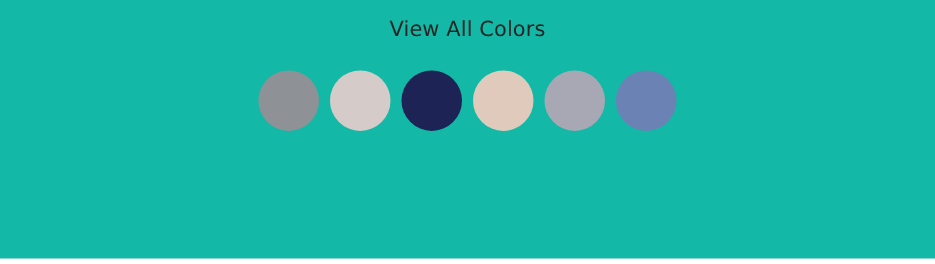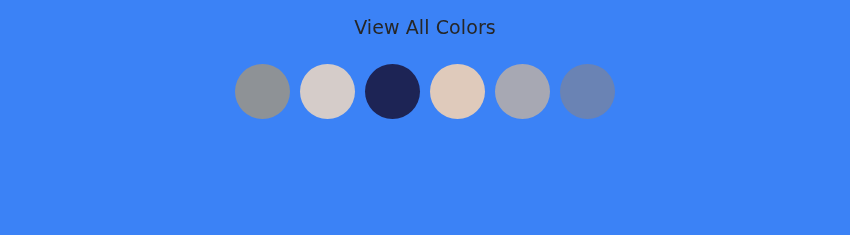--- a/index.html
+++ b/index.html
@@ -48,21 +48,21 @@
     width: 55px;
     height: 55px;
     border-radius: 50%;
     flex: 0 0 auto;
     display: block;
   }
 </style>
 </head>
 <body style="background-color: rgb(255, 255, 255);">
 
-<div class="palette-panel" style="background-color: #3b82f6;">
+<div class="palette-panel" style="background-color: #14b8a6;">
 
   <div class="palette-title" style="color: rgb(38, 38, 38);">View All Colors</div>
 
   <div class="swatch-row">
     <div class="swatch" style="background-color: rgb(142, 146, 150);"></div>
     <div class="swatch" style="background-color: rgb(213, 204, 201);"></div>
     <div class="swatch" style="background-color: rgb(29, 36, 85);"></div>
     <div class="swatch" style="background-color: rgb(223, 202, 187);"></div>
     <div class="swatch" style="background-color: rgb(167, 168, 179);"></div>
     <div class="swatch" style="background-color: rgb(106, 131, 180);"></div>

